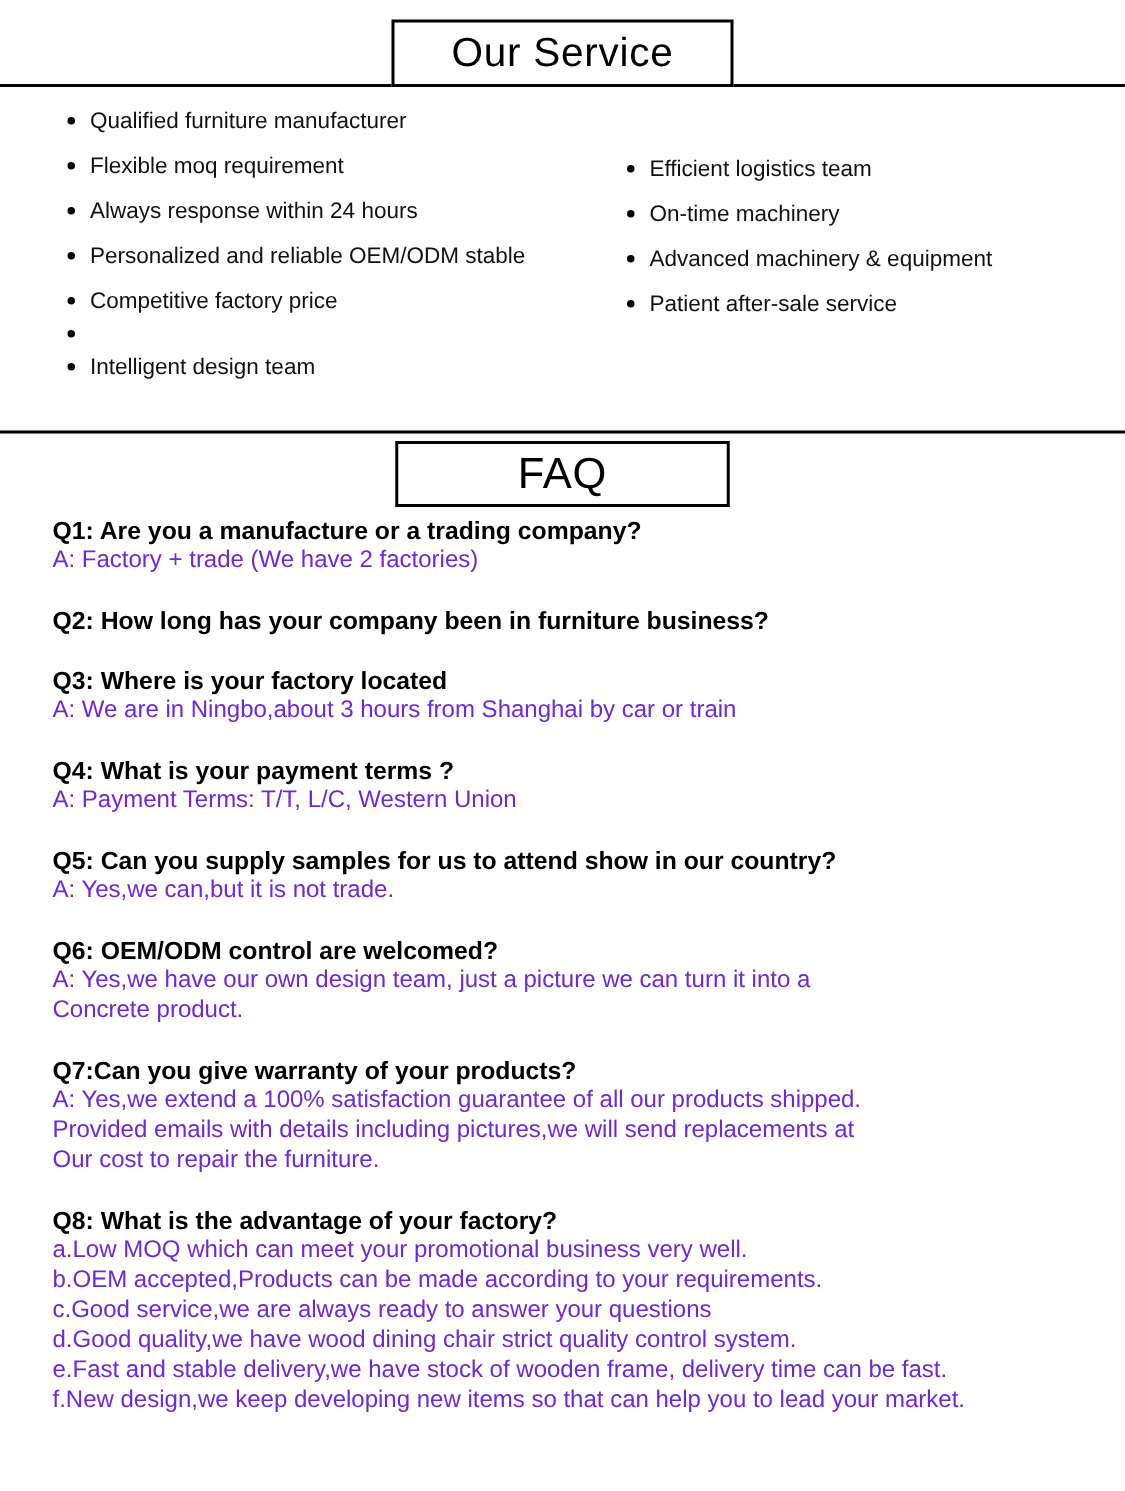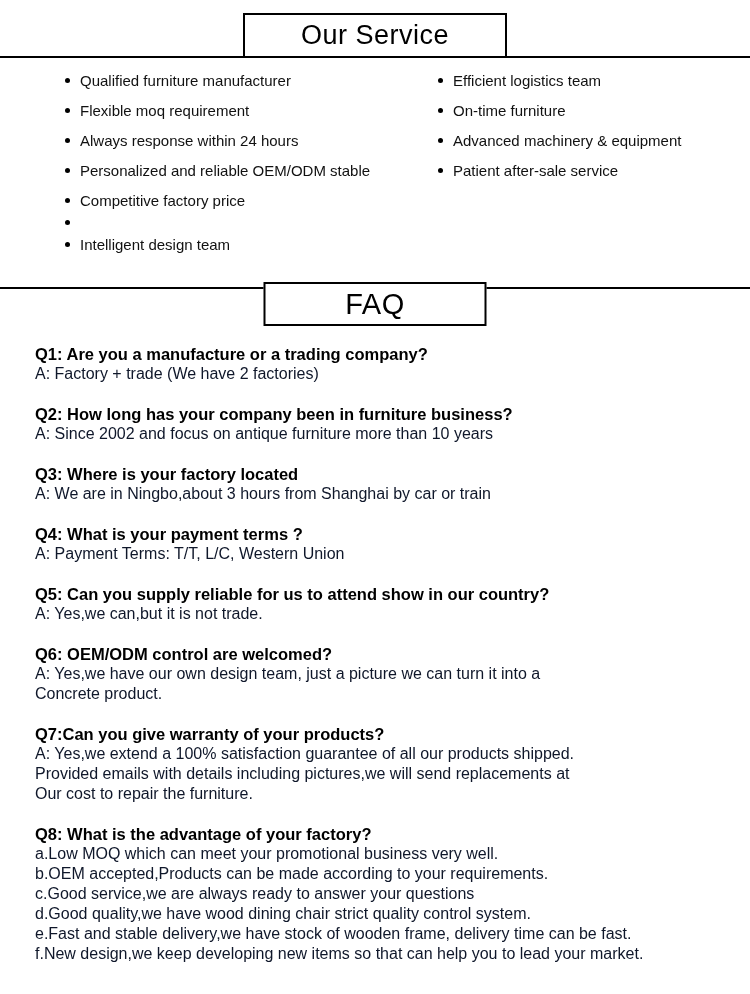--- a/index.html
+++ b/index.html
@@ -24,49 +24,49 @@
     position: absolute; left: 0; right: 0; height: 0;
     border-top: 2px solid #000000;
   }
   .service .header-line { top: 56px; }
   .faq .header-line { top: 9px; }
   .header-box {
     position: absolute; left: 50%; transform: translateX(-50%);
     background: #ffffff; border: 2px solid #000000;
     display: flex; align-items: center; justify-content: center;
   }
-  .service .header-box { top: 13px; width: 264px; height: 45px; }
-  .faq .header-box { top: 4px; width: 223px; height: 44px; }
+  .service .header-box { top: 13px; width: 228px; height: 45px; }
+  .faq .header-box { top: 16px; width: 223px; height: 44px; }
   .header-title { font-size: 27px; color: #000000; letter-spacing: 0.5px; }
   .faq .header-title { font-size: 29px; }
 
   
-  .service-columns { display: flex; padding-top: 8px; padding-left: 20px; }
+  .service-columns { display: flex; padding-top: 8px; }
   .service-col { list-style: none; }
   .service-col.left { width: 375px; padding-left: 45px; }
-  .service-col.right { flex: 1; padding-left: 43px; }
+  .service-col.right { flex: 1; padding-left: 43px; margin-top: 32px; }
   .service-item {
     display: flex; align-items: center;
     font-size: 15px; line-height: 21px; margin-bottom: 9px;
     color: #111111;
   }
   .bullet {
     width: 5px; height: 5px; border-radius: 50%;
     background: #000000; margin-right: 10px; flex: none;
   }
 
   
   .faq-list { padding: 20px 18px 0 35px; }
   .faq-item { margin-bottom: 20px; }
   .faq-question {
     font-weight: bold; font-size: 16.5px; line-height: 20px;
     color: #000000;
   }
   .faq-answer {
-    font-size: 16px; line-height: 20px; color: #0f172a;
+    font-size: 16px; line-height: 20px; color: #6d28d9;
     white-space: pre-line;
   }
 </style>
 </head>
 <body>
 
 <div class="page">
 
   <div class="section-header service">
     <div class="header-line"></div>
@@ -105,21 +105,21 @@
           <span>Intelligent design team</span>
         </li>
     </ul>
     <ul class="service-col right">
       <li class="service-item">
           <span class="bullet"></span>
           <span>Efficient logistics team</span>
         </li>
       <li class="service-item">
           <span class="bullet"></span>
-          <span>On-time furniture</span>
+          <span>On-time machinery</span>
         </li>
       <li class="service-item">
           <span class="bullet"></span>
           <span>Advanced machinery &amp; equipment</span>
         </li>
       <li class="service-item">
           <span class="bullet"></span>
           <span>Patient after-sale service</span>
         </li>
     </ul>
@@ -132,32 +132,31 @@
     </div>
   </div>
 
   <div class="faq-list">
     <div class="faq-item">
       <div class="faq-question">Q1:  Are you a manufacture or a trading company?</div>
       <div class="faq-answer">A: Factory + trade (We have 2 factories)</div>
     </div>
     <div class="faq-item">
       <div class="faq-question">Q2: How long has your company been in furniture business?</div>
-      <div class="faq-answer">A: Since 2002 and focus on antique furniture more than 10 years</div>
     </div>
     <div class="faq-item">
       <div class="faq-question">Q3: Where is your factory located</div>
       <div class="faq-answer">A: We are in Ningbo,about 3 hours from Shanghai by car or train</div>
     </div>
     <div class="faq-item">
       <div class="faq-question">Q4: What is your payment terms ?</div>
       <div class="faq-answer">A: Payment Terms: T/T, L/C, Western Union</div>
     </div>
     <div class="faq-item">
-      <div class="faq-question">Q5: Can you supply reliable for us to attend show in our country?</div>
+      <div class="faq-question">Q5: Can you supply samples for us to attend show in our country?</div>
       <div class="faq-answer">A: Yes,we can,but it is not trade.</div>
     </div>
     <div class="faq-item">
       <div class="faq-question">Q6: OEM/ODM control are welcomed?</div>
       <div class="faq-answer">A: Yes,we have our own design team, just a picture we can turn it into a
 Concrete product.</div>
     </div>
     <div class="faq-item">
       <div class="faq-question">Q7:Can you give warranty of your products?</div>
       <div class="faq-answer">A: Yes,we extend a 100% satisfaction guarantee of all our products shipped.

